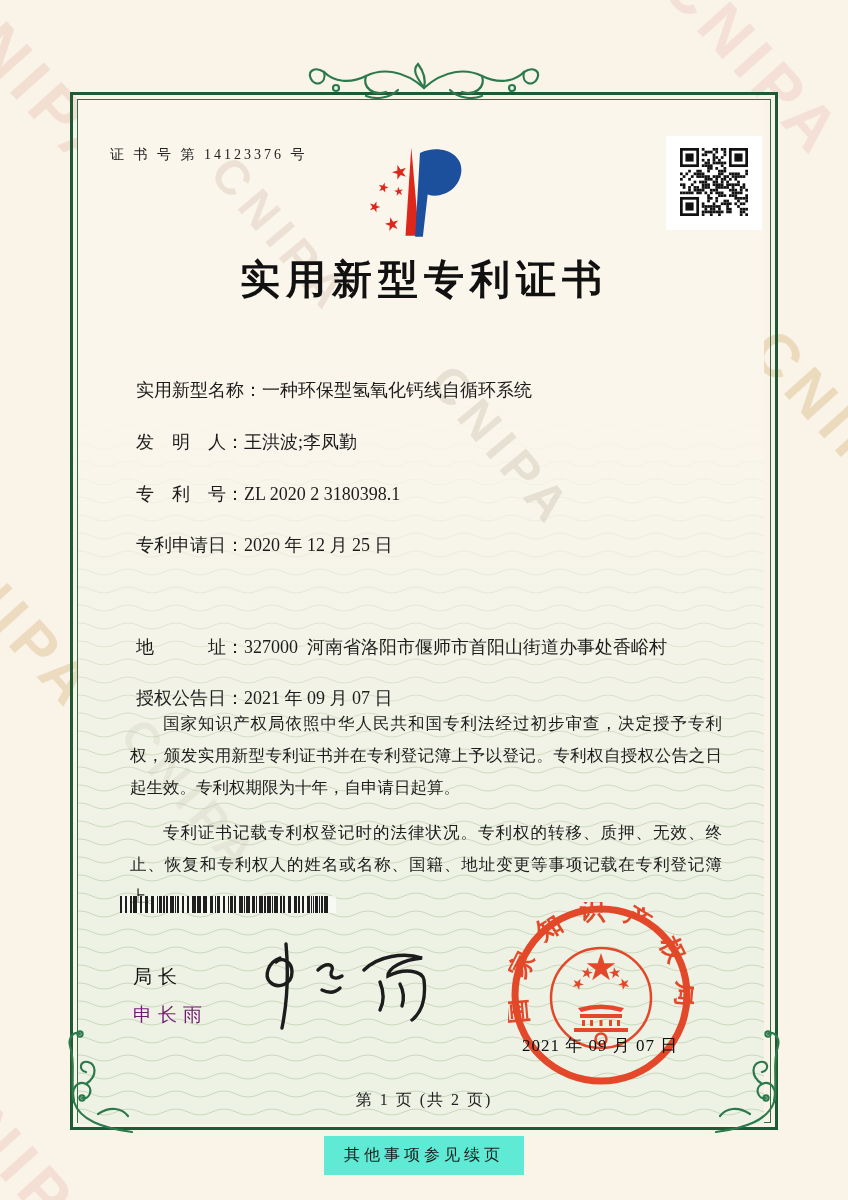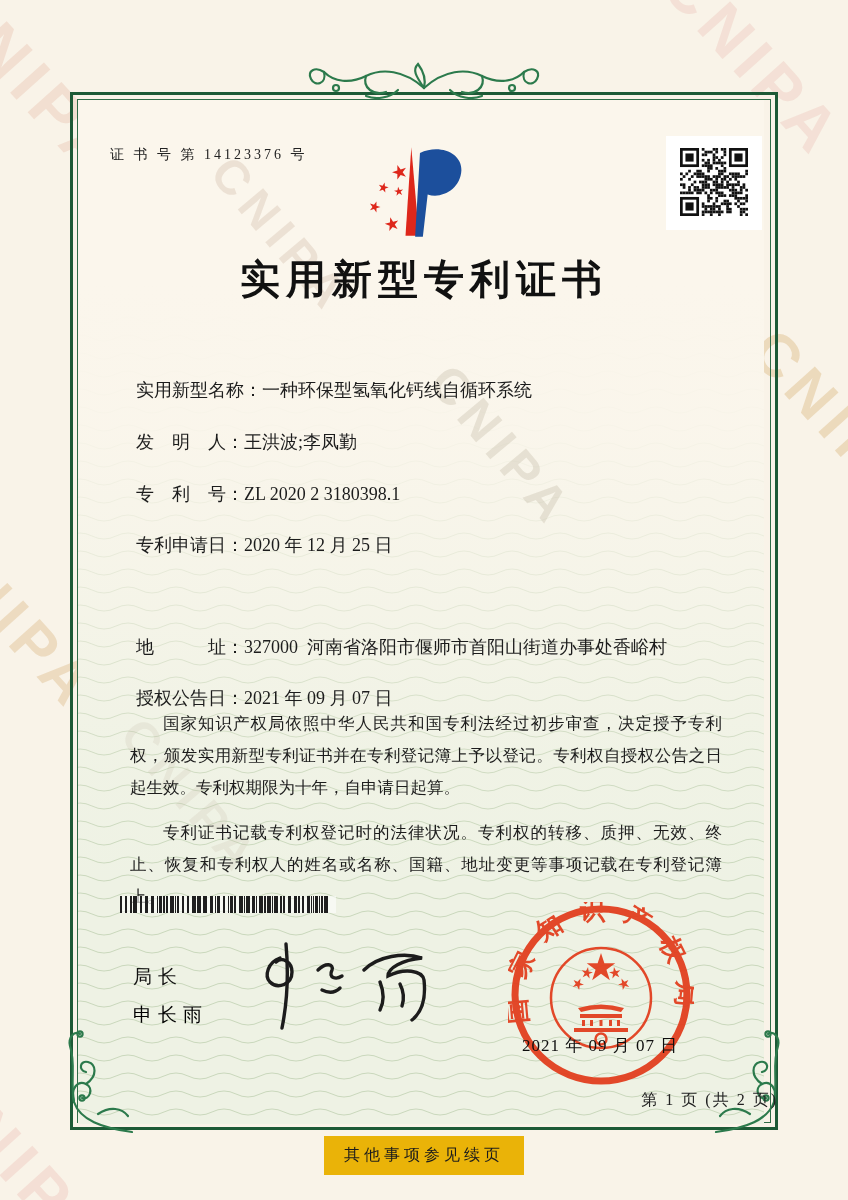--- a/index.html
+++ b/index.html
@@ -54,30 +54,30 @@
 
   .body-text{left:118px;top:696px;width:616px;font-size:16.5px;line-height:1.95;
              text-align:justify;color:#1c1c1c;}
   .body-text p{margin:12px;text-indent:2em;}
 
   .barcode{left:120px;top:896px;width:216px;height:17px;display:flex;align-items:stretch;
            background:rgba(255,255,255,.55);}
   .barcode span{display:block;background:#1f1f1f;height:100%;}
 
   .post{left:133px;top:964px;font-size:19px;letter-spacing:6px;color:#111;}
-  .pname{left:133px;top:1002px;font-size:19px;letter-spacing:6px;color:#000000;}
+  .pname{left:133px;top:1002px;font-size:19px;letter-spacing:6px;color:#701a75;}
   .signature{left:252px;top:936px;z-index:4;}
 
   .seal{left:508px;top:902px;z-index:4;}
   .seal-date{left:512px;top:1034px;width:176px;text-align:center;font-size:17px;
              letter-spacing:1px;color:#0e0e0e;z-index:5;}
 
-  .page-num{left:70px;width:708px;top:1090px;text-align:right;font-size:16px;
+  .page-num{left:70px;width:708px;top:1090px;text-align:center;font-size:16px;
             letter-spacing:2px;white-space:pre-wrap;}
-  .note{left:424px;top:1136px;transform:translateX(-50%);background:#eab308;
+  .note{left:424px;top:1136px;transform:translateX(-50%);background:#5eead4;
         padding:9px 20px;font-size:16px;letter-spacing:4px;color:#1c1c1c;z-index:3;}
 </style>
 </head>
 <body>
 
 <div class="page">
 
   <div class="wm wm1">CNIPA</div>
   <div class="wm wm2">CNIPA</div>
   <div class="wm wm3">CNIPA</div>

